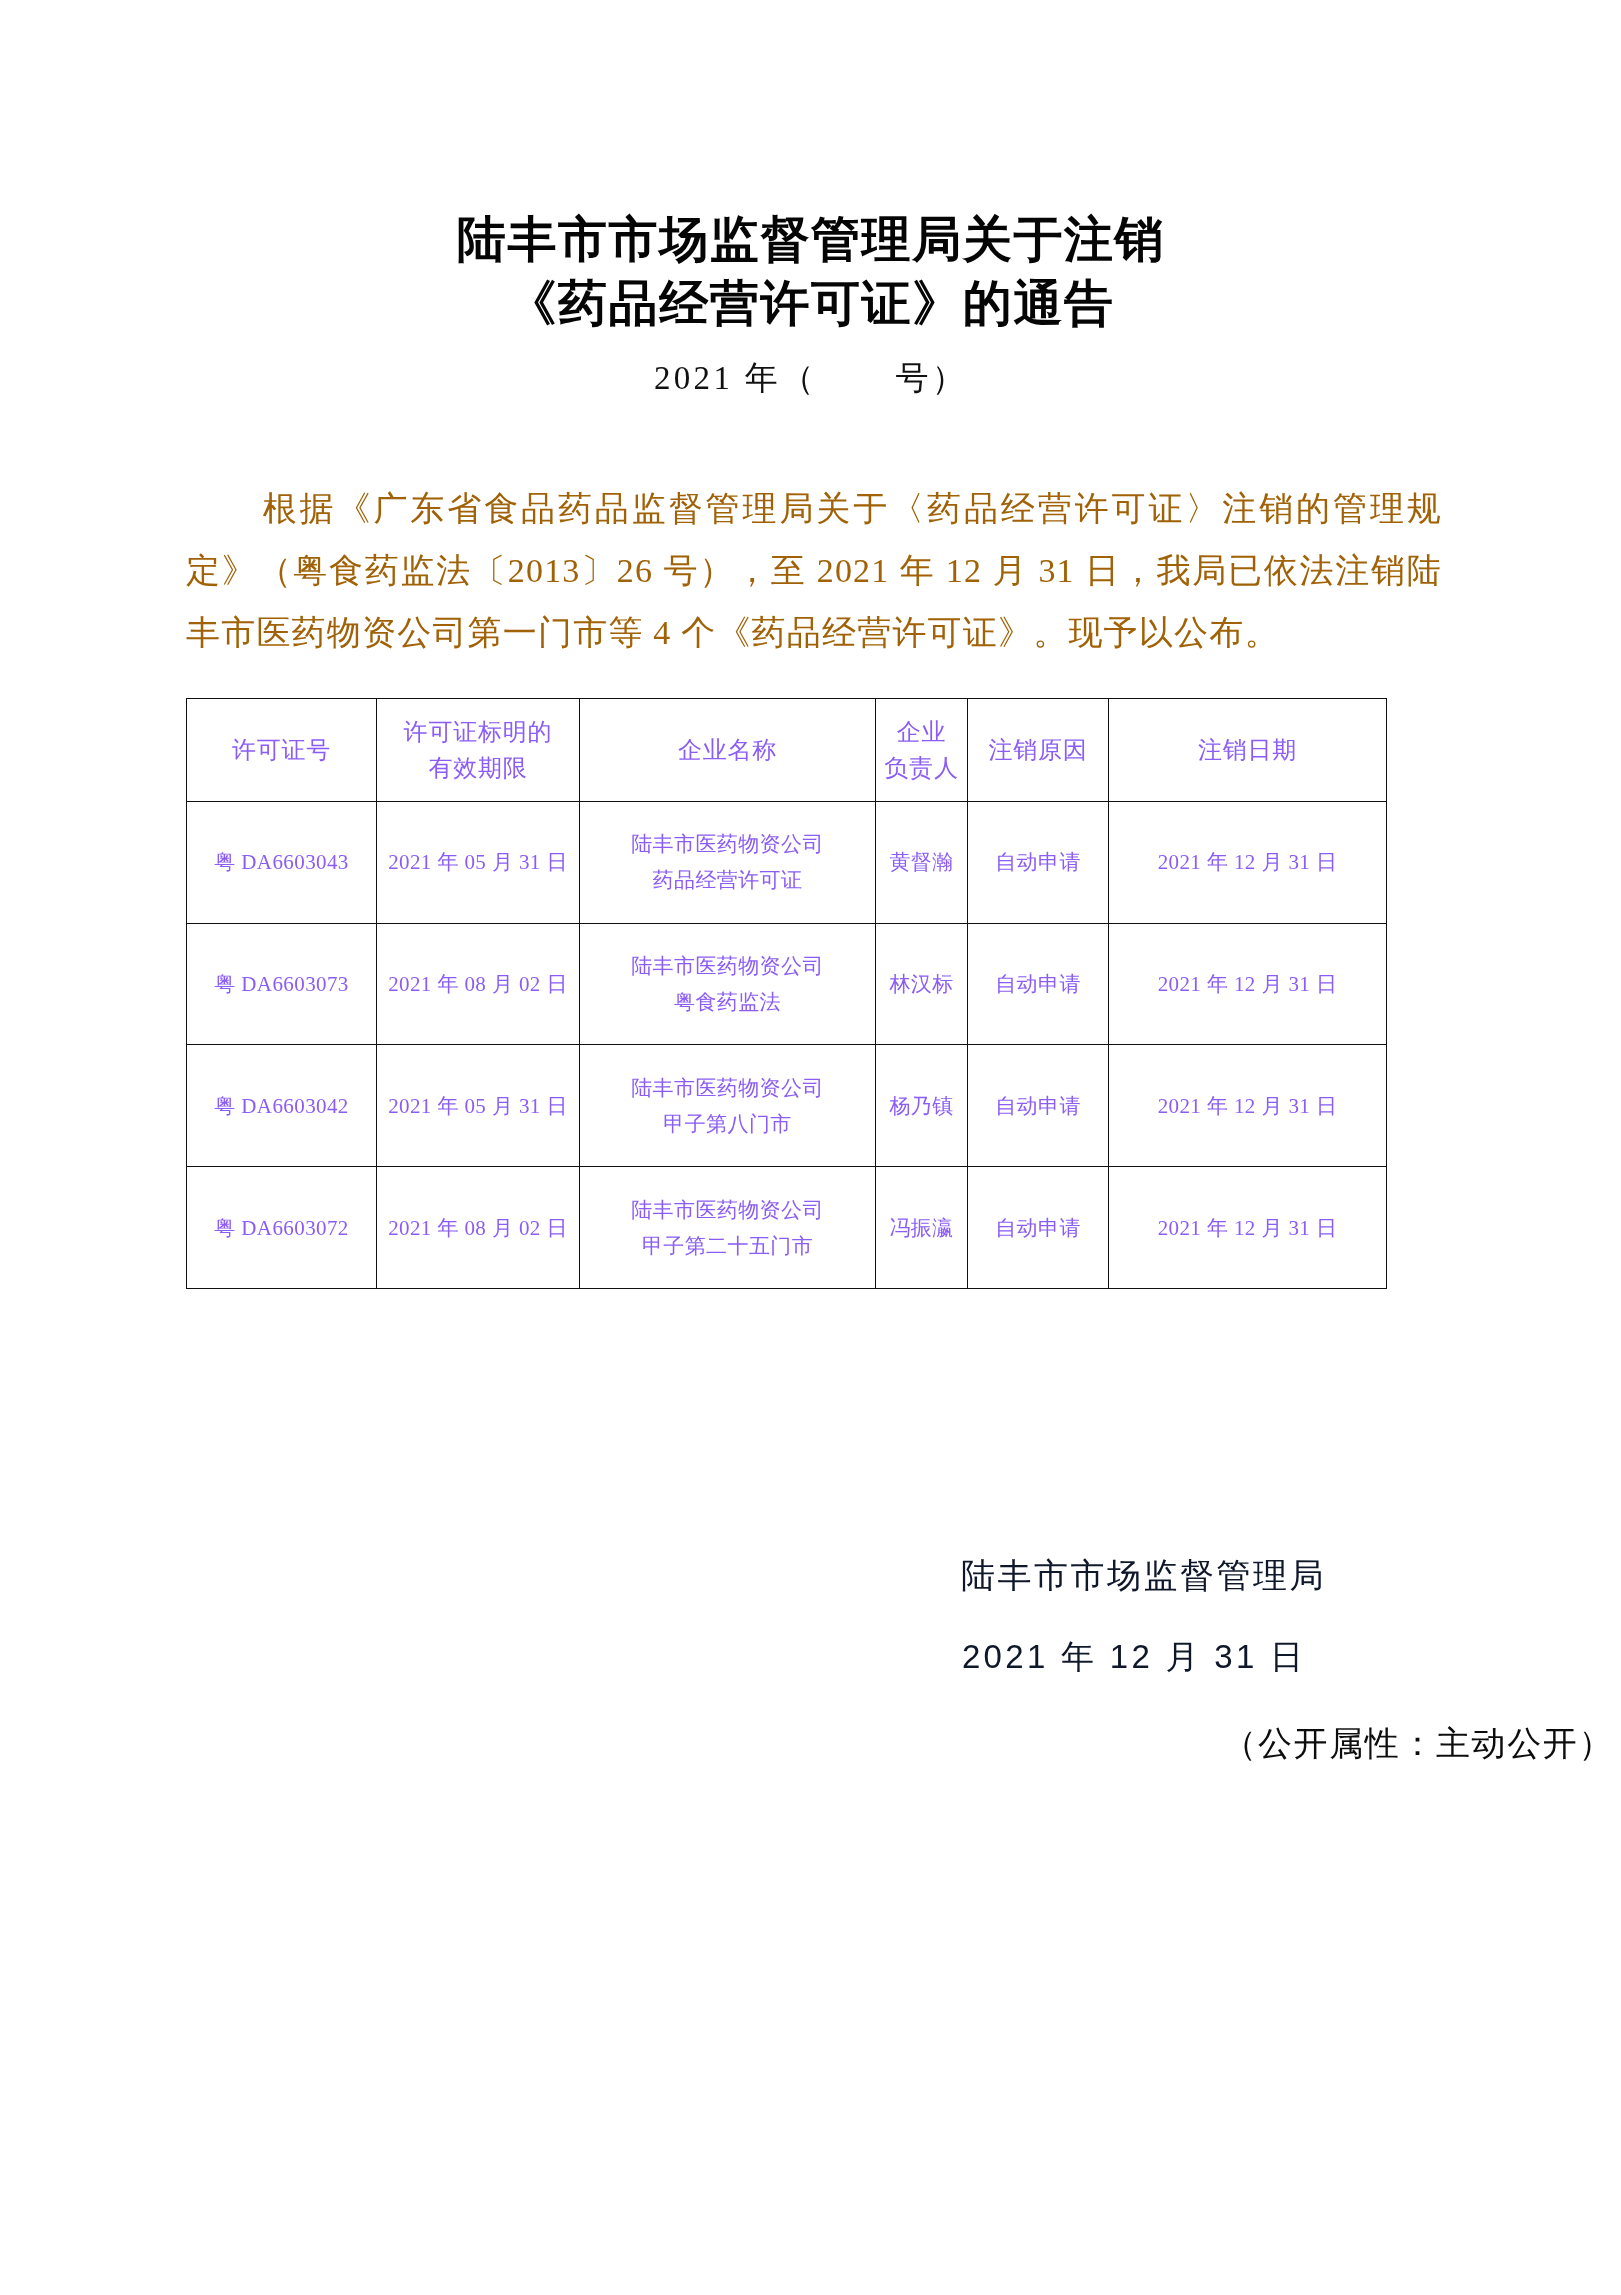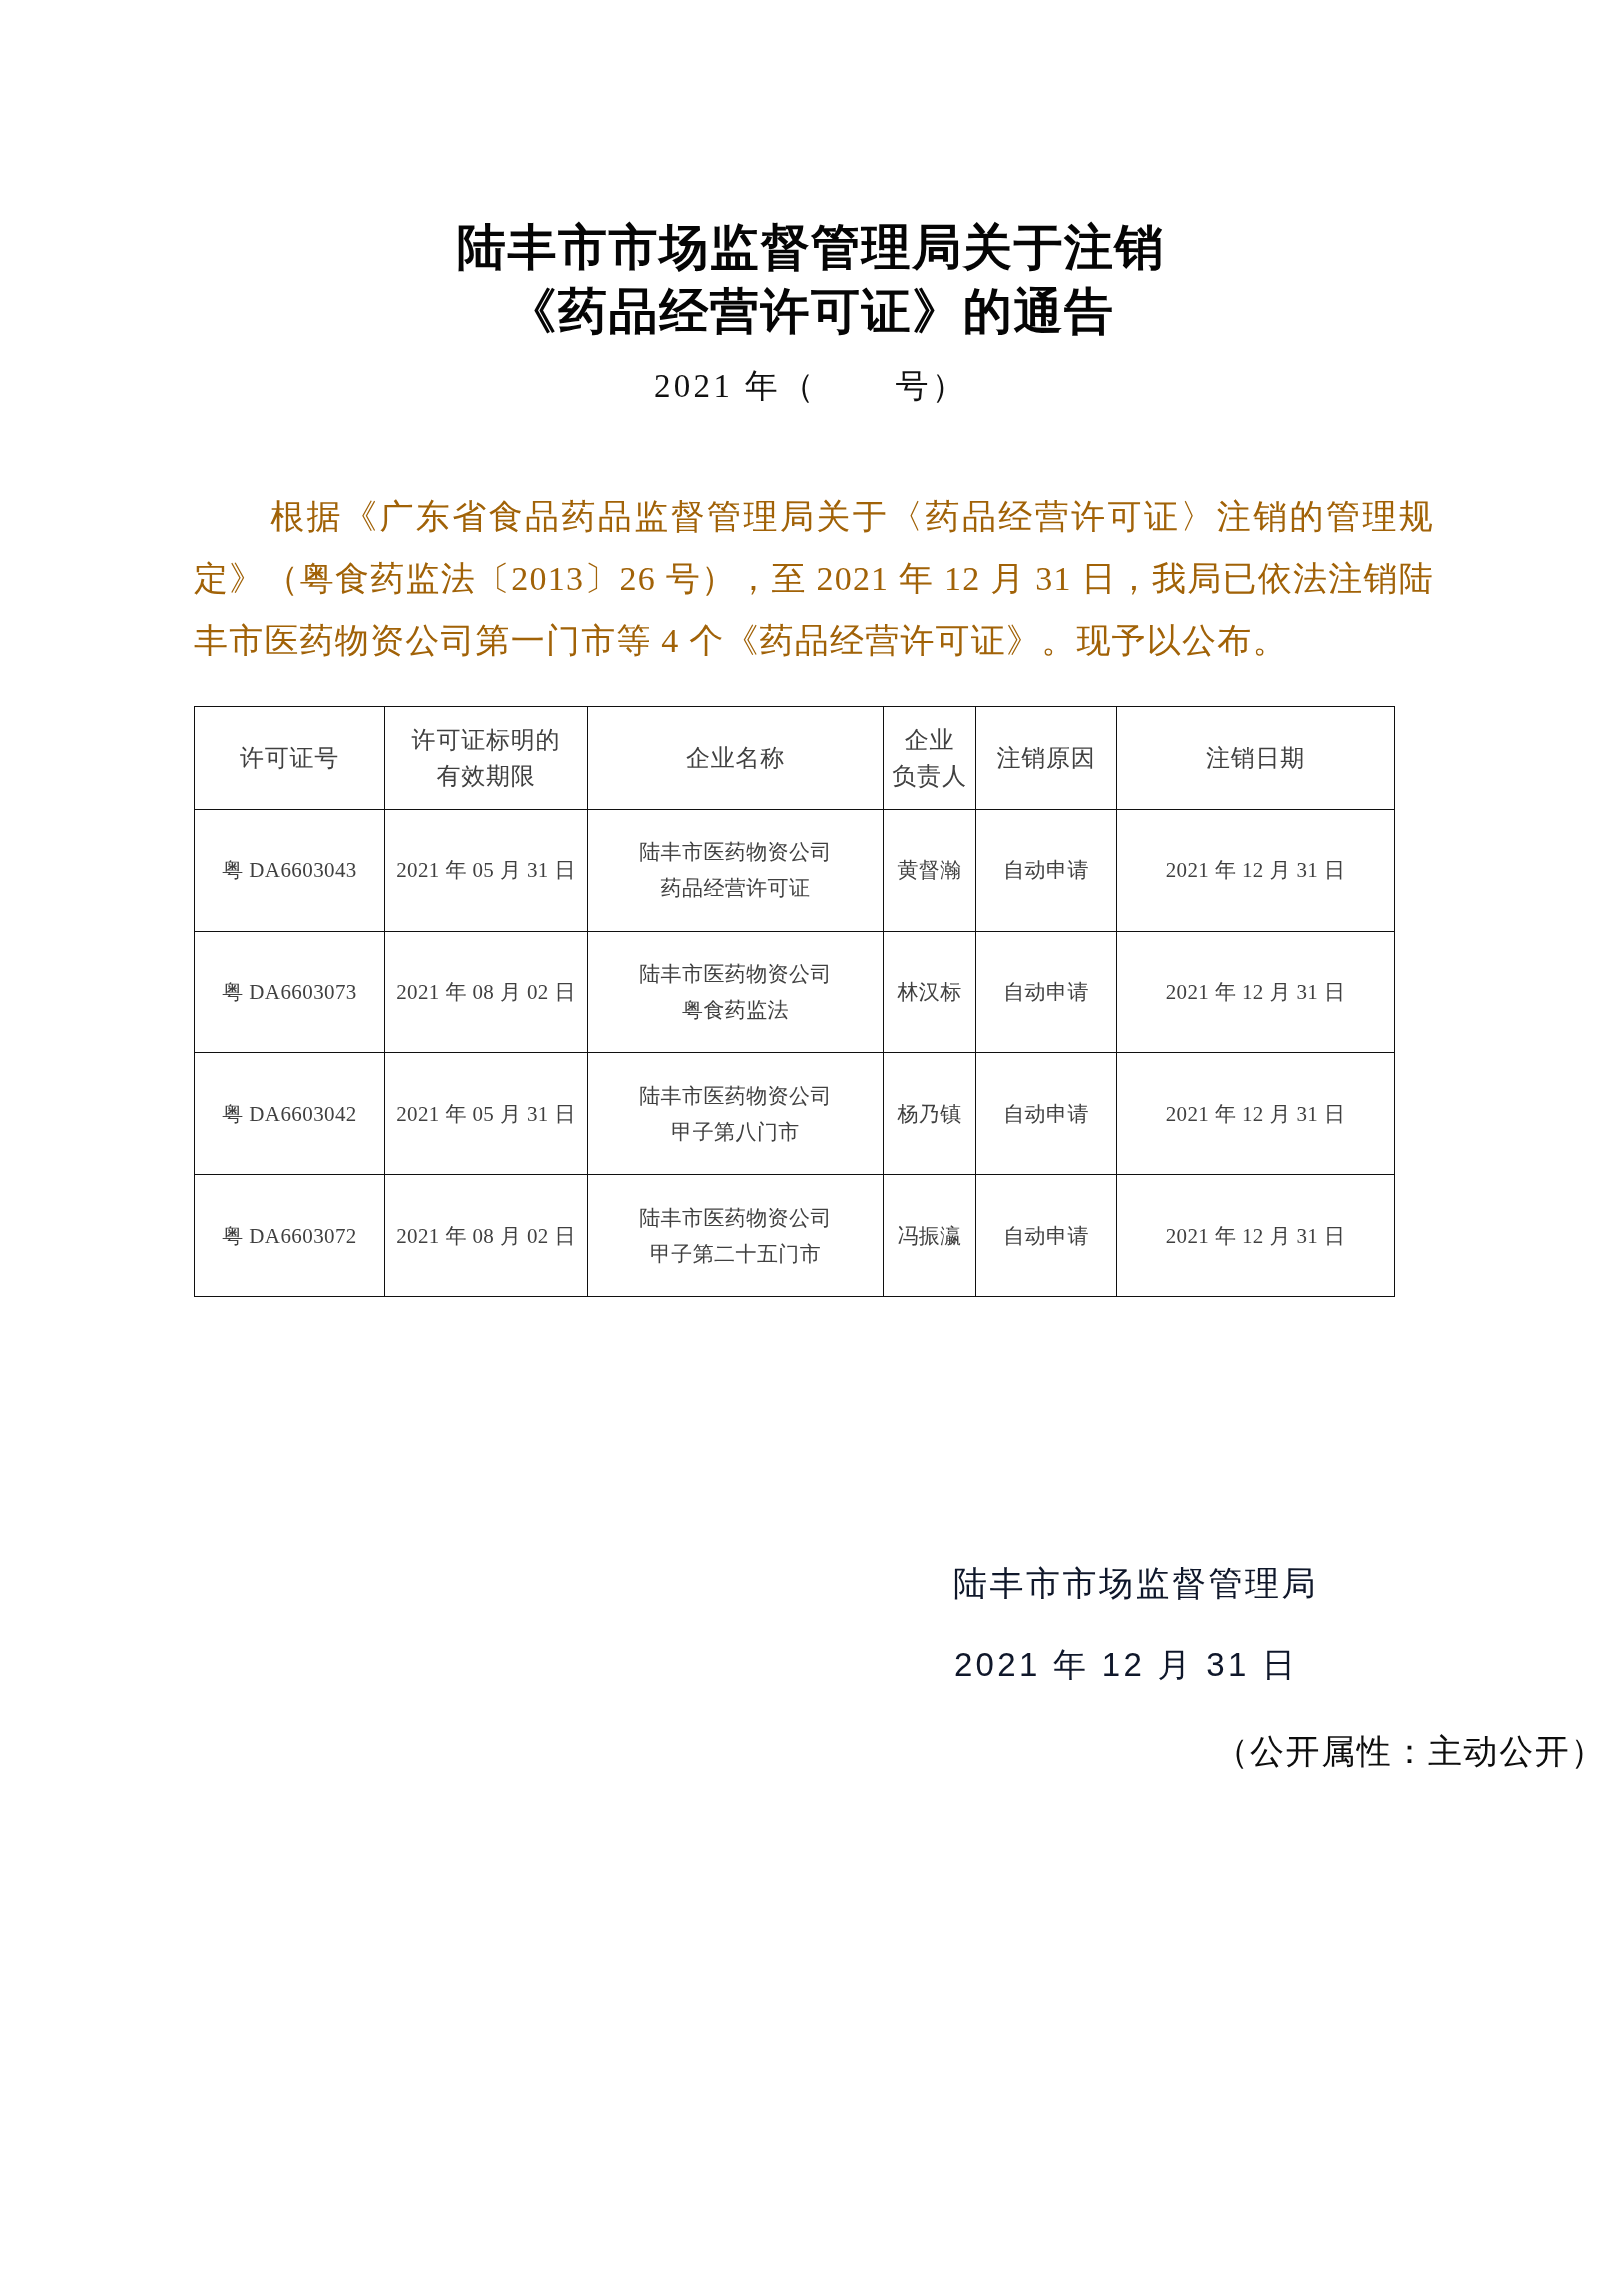--- a/index.html
+++ b/index.html
@@ -12,21 +12,21 @@
     height: 2295px;
     font-family: "Liberation Serif", "DejaVu Serif", serif;
     color: #000000;
     position: relative;
     overflow: hidden;
   }
 
   .page {
     position: absolute;
     inset: 0;
-    padding: 16px;
+    padding: 8px;
   }
 
   
   .title-block {
     margin-top: 199px;
     text-align: center;
   }
   .doc-title-line {
     font-family: "DejaVu Serif", serif;
     font-weight: bold;
@@ -72,21 +72,21 @@
   .table-wrap {
     margin-top: 16.3px;
     padding-left: 178px;
     padding-right: 170px;
   }
   table.reg-table {
     border-collapse: collapse;
     width: 1178px;
     table-layout: fixed;
     font-family: "Liberation Serif", "DejaVu Serif", serif;
-    color: #404040;
+    color: #8b5cf6;
   }
   table.reg-table td,
   table.reg-table th {
     border: 1.6px solid #101010;
     padding: 4.9px 6.5px;
     vertical-align: middle;
     text-align: center;
     font-weight: normal;
   }
   table.reg-table thead th {

